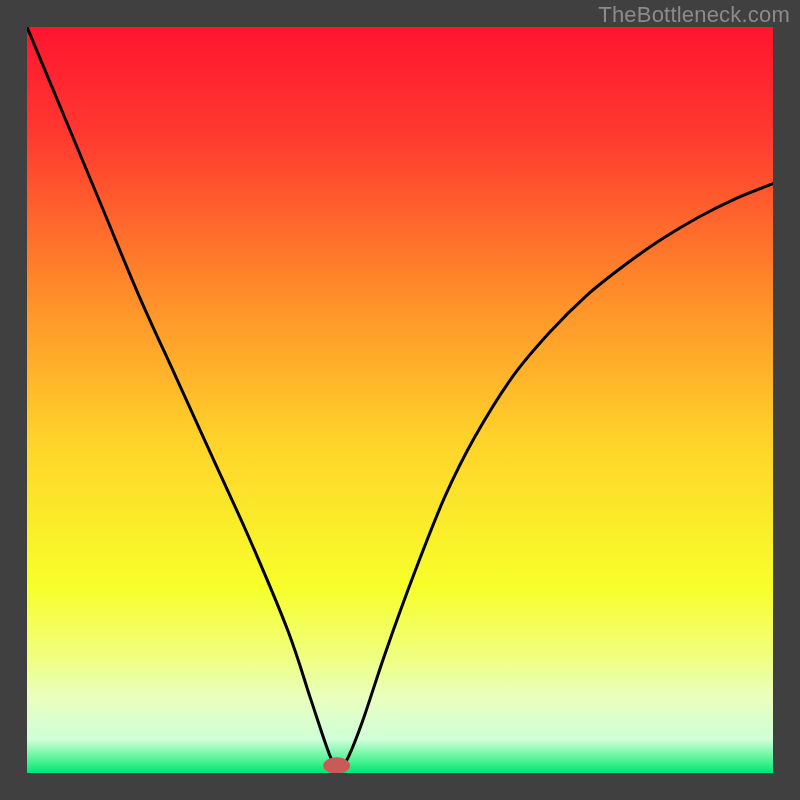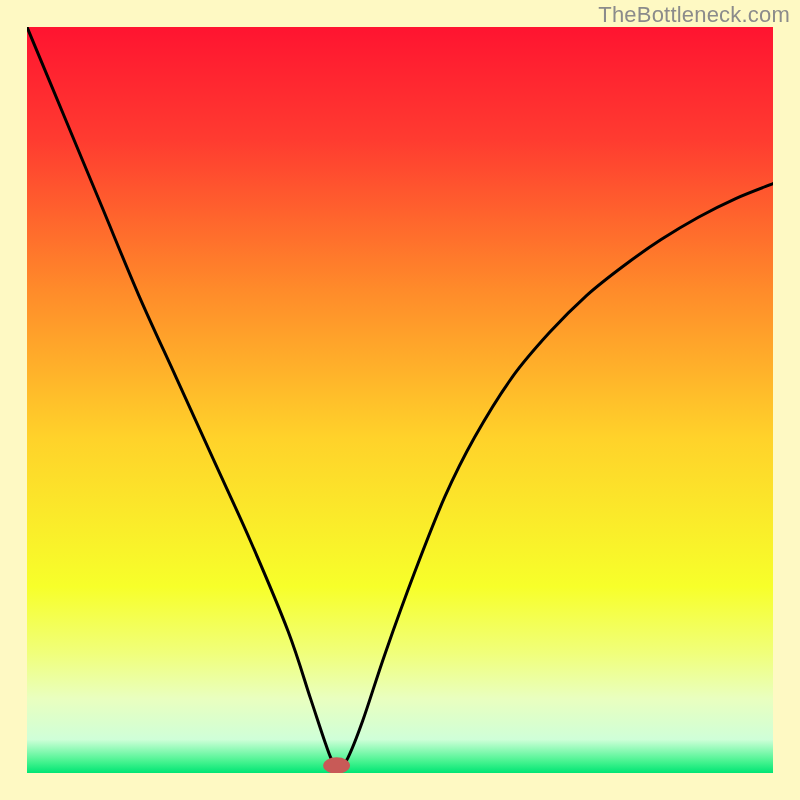--- a/index.html
+++ b/index.html
@@ -9,21 +9,21 @@
     height: 800px;
     background: #000;
     overflow: hidden;
   }
   .frame {
     position: absolute;
     left: 0;
     top: 0;
     width: 800px;
     height: 800px;
-    background: #fef9c3;
+    background: #404040;
   }
   .plot {
     position: absolute;
     left: 27px;
     top: 27px;
     width: 746px;
     height: 746px;
   }
   .watermark {
     position: absolute;

